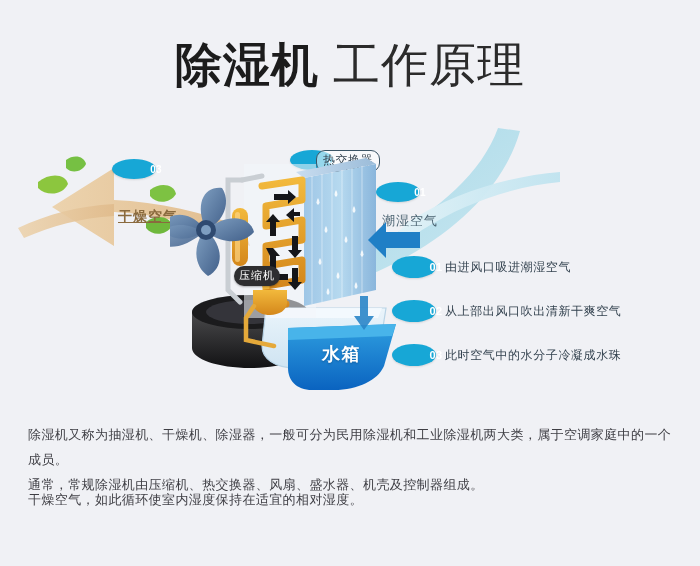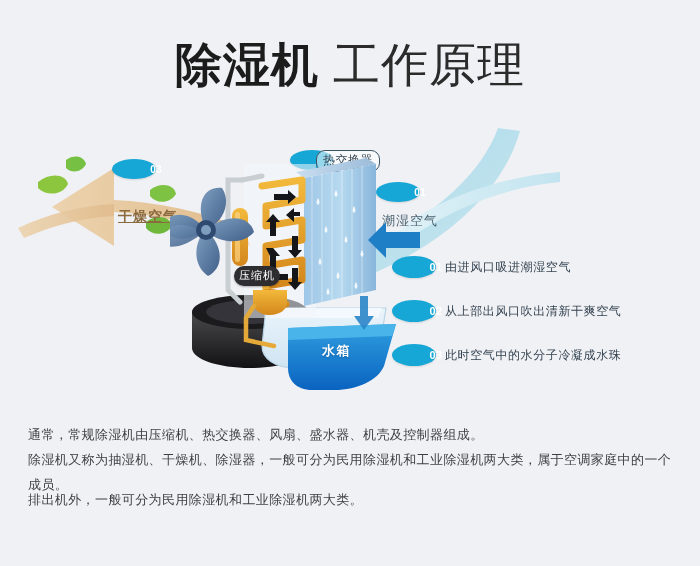--- a/index.html
+++ b/index.html
@@ -64,21 +64,21 @@
   .machine{ position:absolute; left:170px; top:140px; width:250px; height:250px; }
 
   .lbl-comp{
     position:absolute; left:234px; top:266px;
     background:#2e2e30; color:#fff; font-size:11px;
     padding:2px 5px 3px 5px; border-radius:10px; letter-spacing:1px;
     box-shadow:0 1px 2px rgba(0,0,0,.3);
   }
   .lbl-tank{
     position:absolute; left:322px; top:342px;
-    color:#ffffff; font-size:13px; letter-spacing:1.5px; font-weight:bold;
+    color:#ffffff; font-size:18px; letter-spacing:1.5px; font-weight:bold;
     text-shadow:0 1px 2px rgba(0,60,110,.45);
   }
 
   
   .badge{
     width:22px; height:22px; border-radius:50%;
     background:#17a7d6;
     color:#ffffff; font-size:11px; font-weight:bold;
     display:flex; align-items:center; justify-content:center;
     letter-spacing:.3px;
@@ -294,20 +294,20 @@
       <span class="badge">02</span>
       <span class="bullet-text">从上部出风口吹出清新干爽空气</span>
     </div>
     <div class="bullet-row">
       <span class="badge">03</span>
       <span class="bullet-text">此时空气中的水分子冷凝成水珠</span>
     </div>
   </div>
 
   <div class="para-block p1">
+    <div class="para">除湿机又称为抽湿机、干燥机、除湿器，一般可分为民用除湿机和工业除湿机两大类，属于空调家庭中的一个成员。</div>
     <div class="para">通常，常规除湿机由压缩机、热交换器、风扇、盛水器、机壳及控制器组成。</div>
-    <div class="para">除湿机又称为抽湿机、干燥机、除湿器，一般可分为民用除湿机和工业除湿机两大类，属于空调家庭中的一个成员。</div>
   </div>
   <div class="para-block p2">
-    <div class="para">排出机外，一般可分为民用除湿机和工业除湿机两大类。</div>
+    <div class="para">干燥空气，如此循环使室内湿度保持在适宜的相对湿度。</div>
   </div>
 
 </div>
 
 </body></html>

